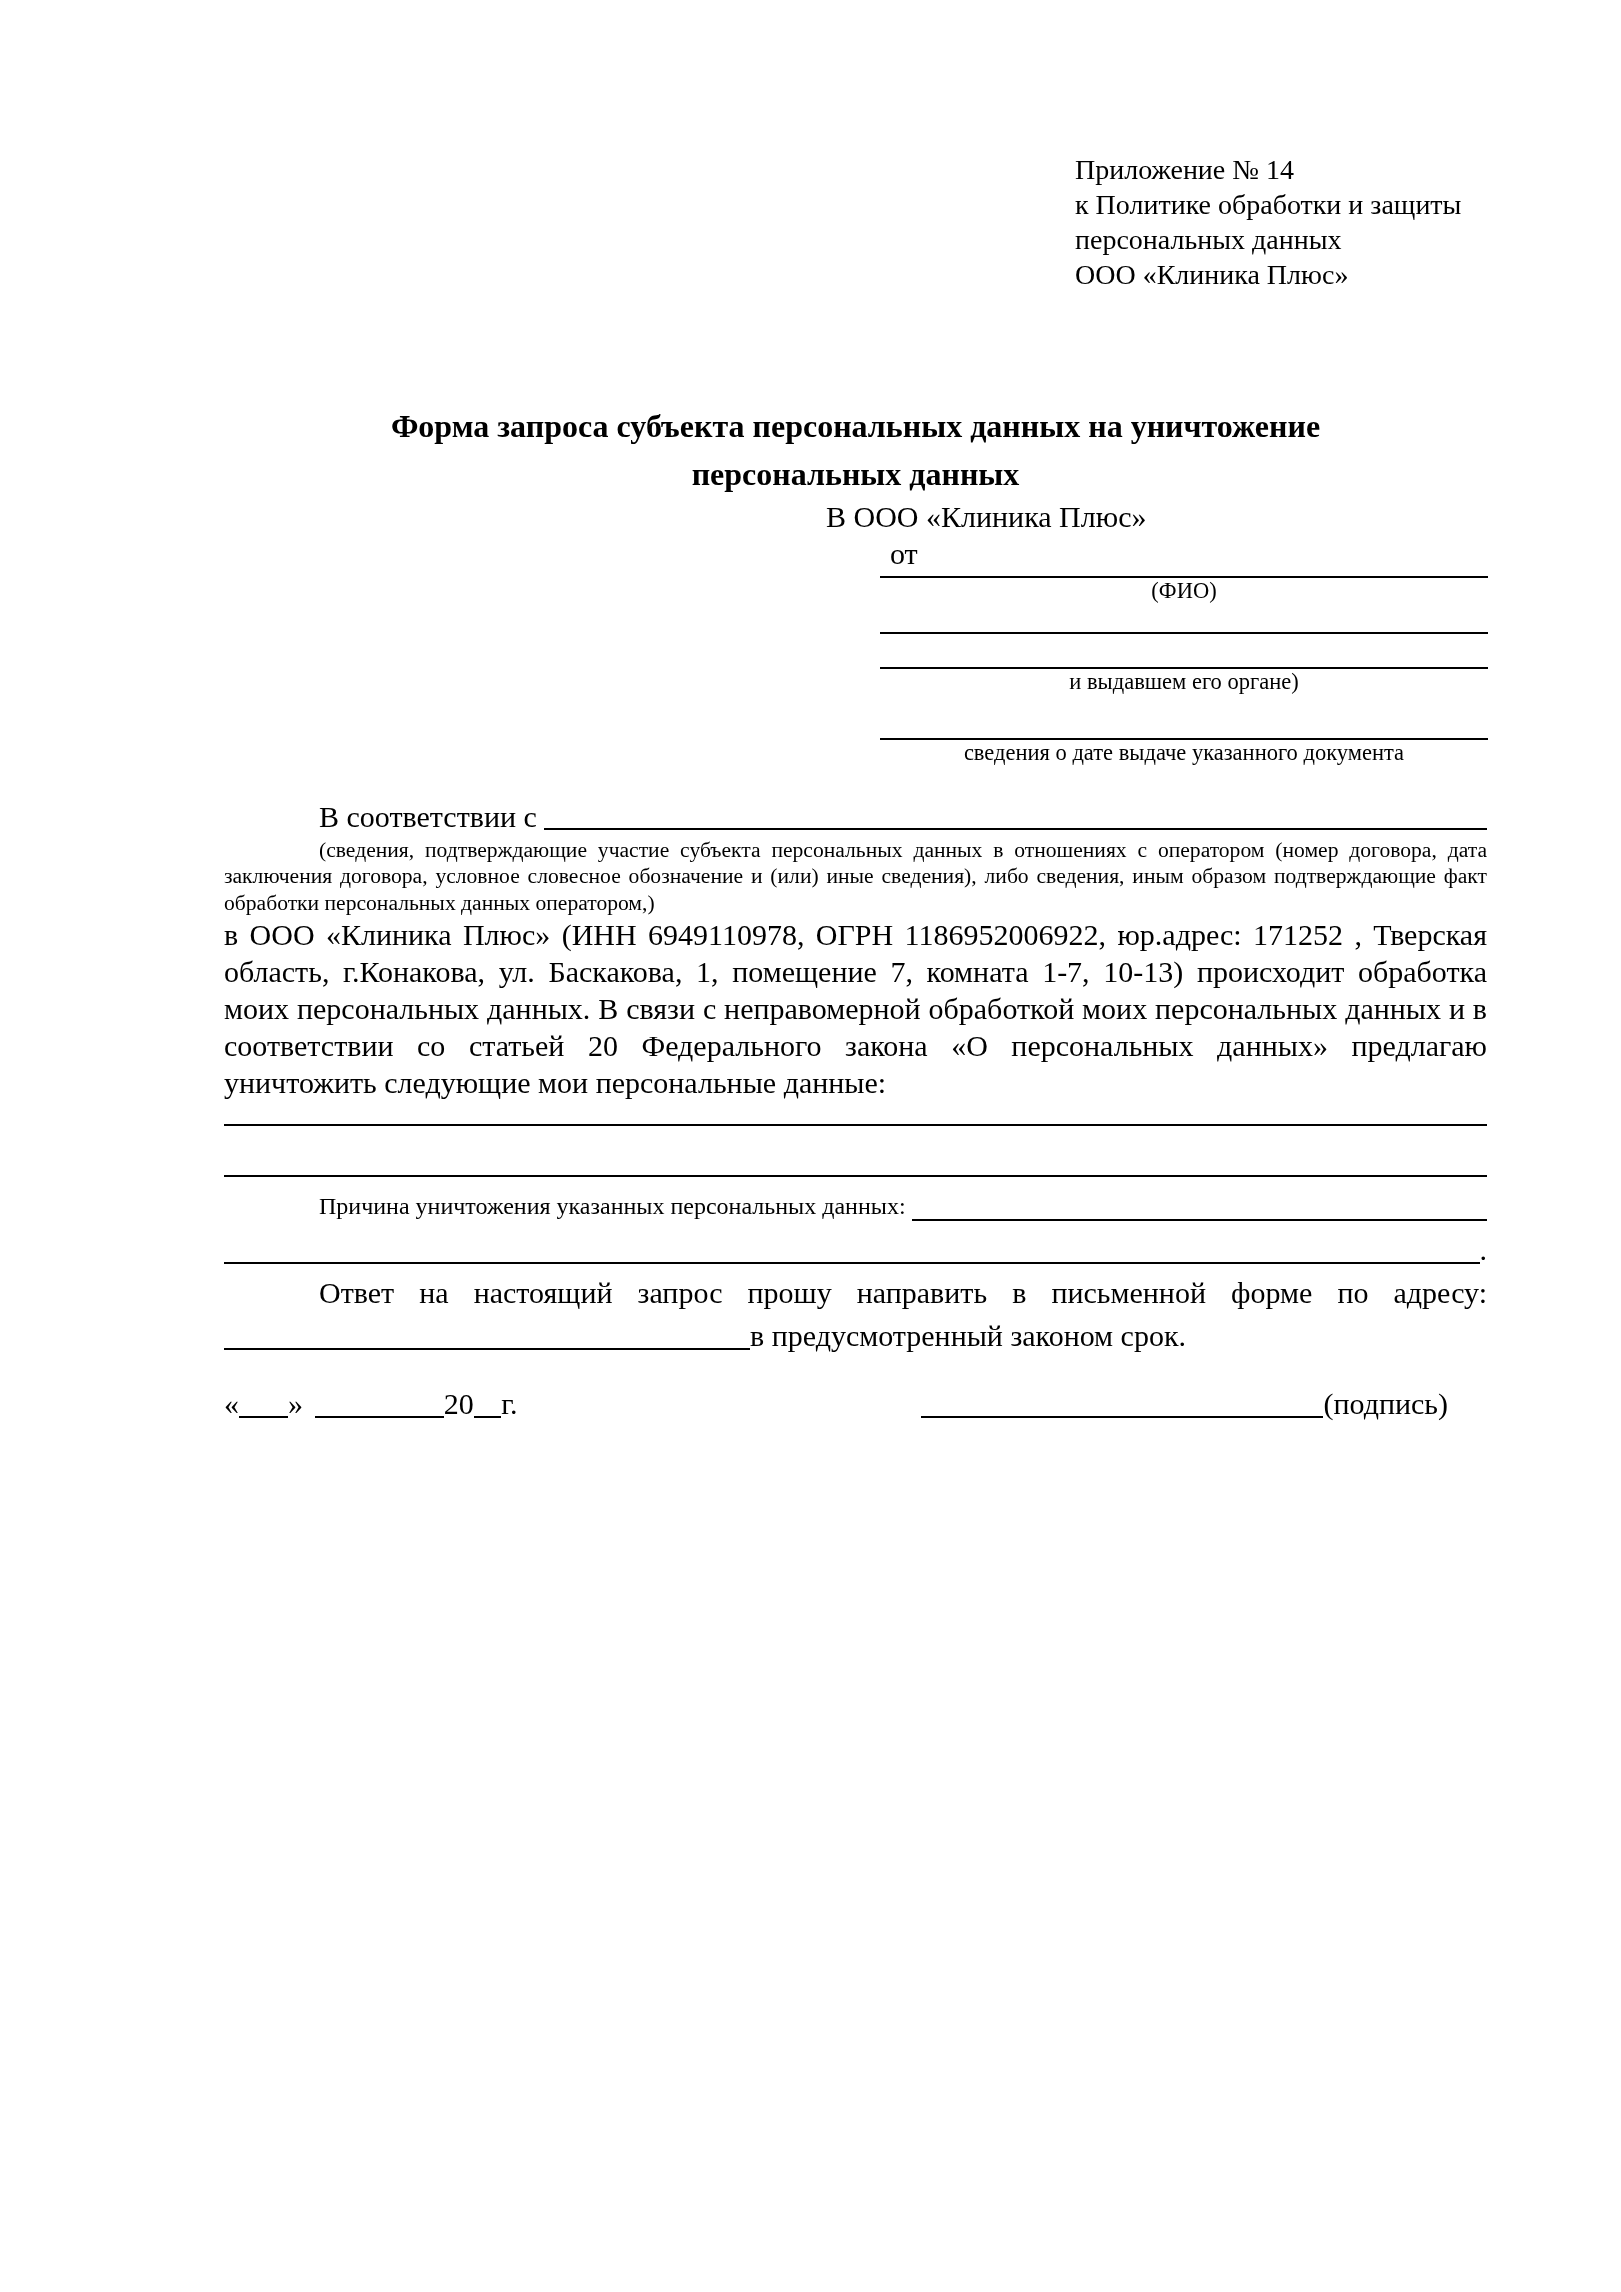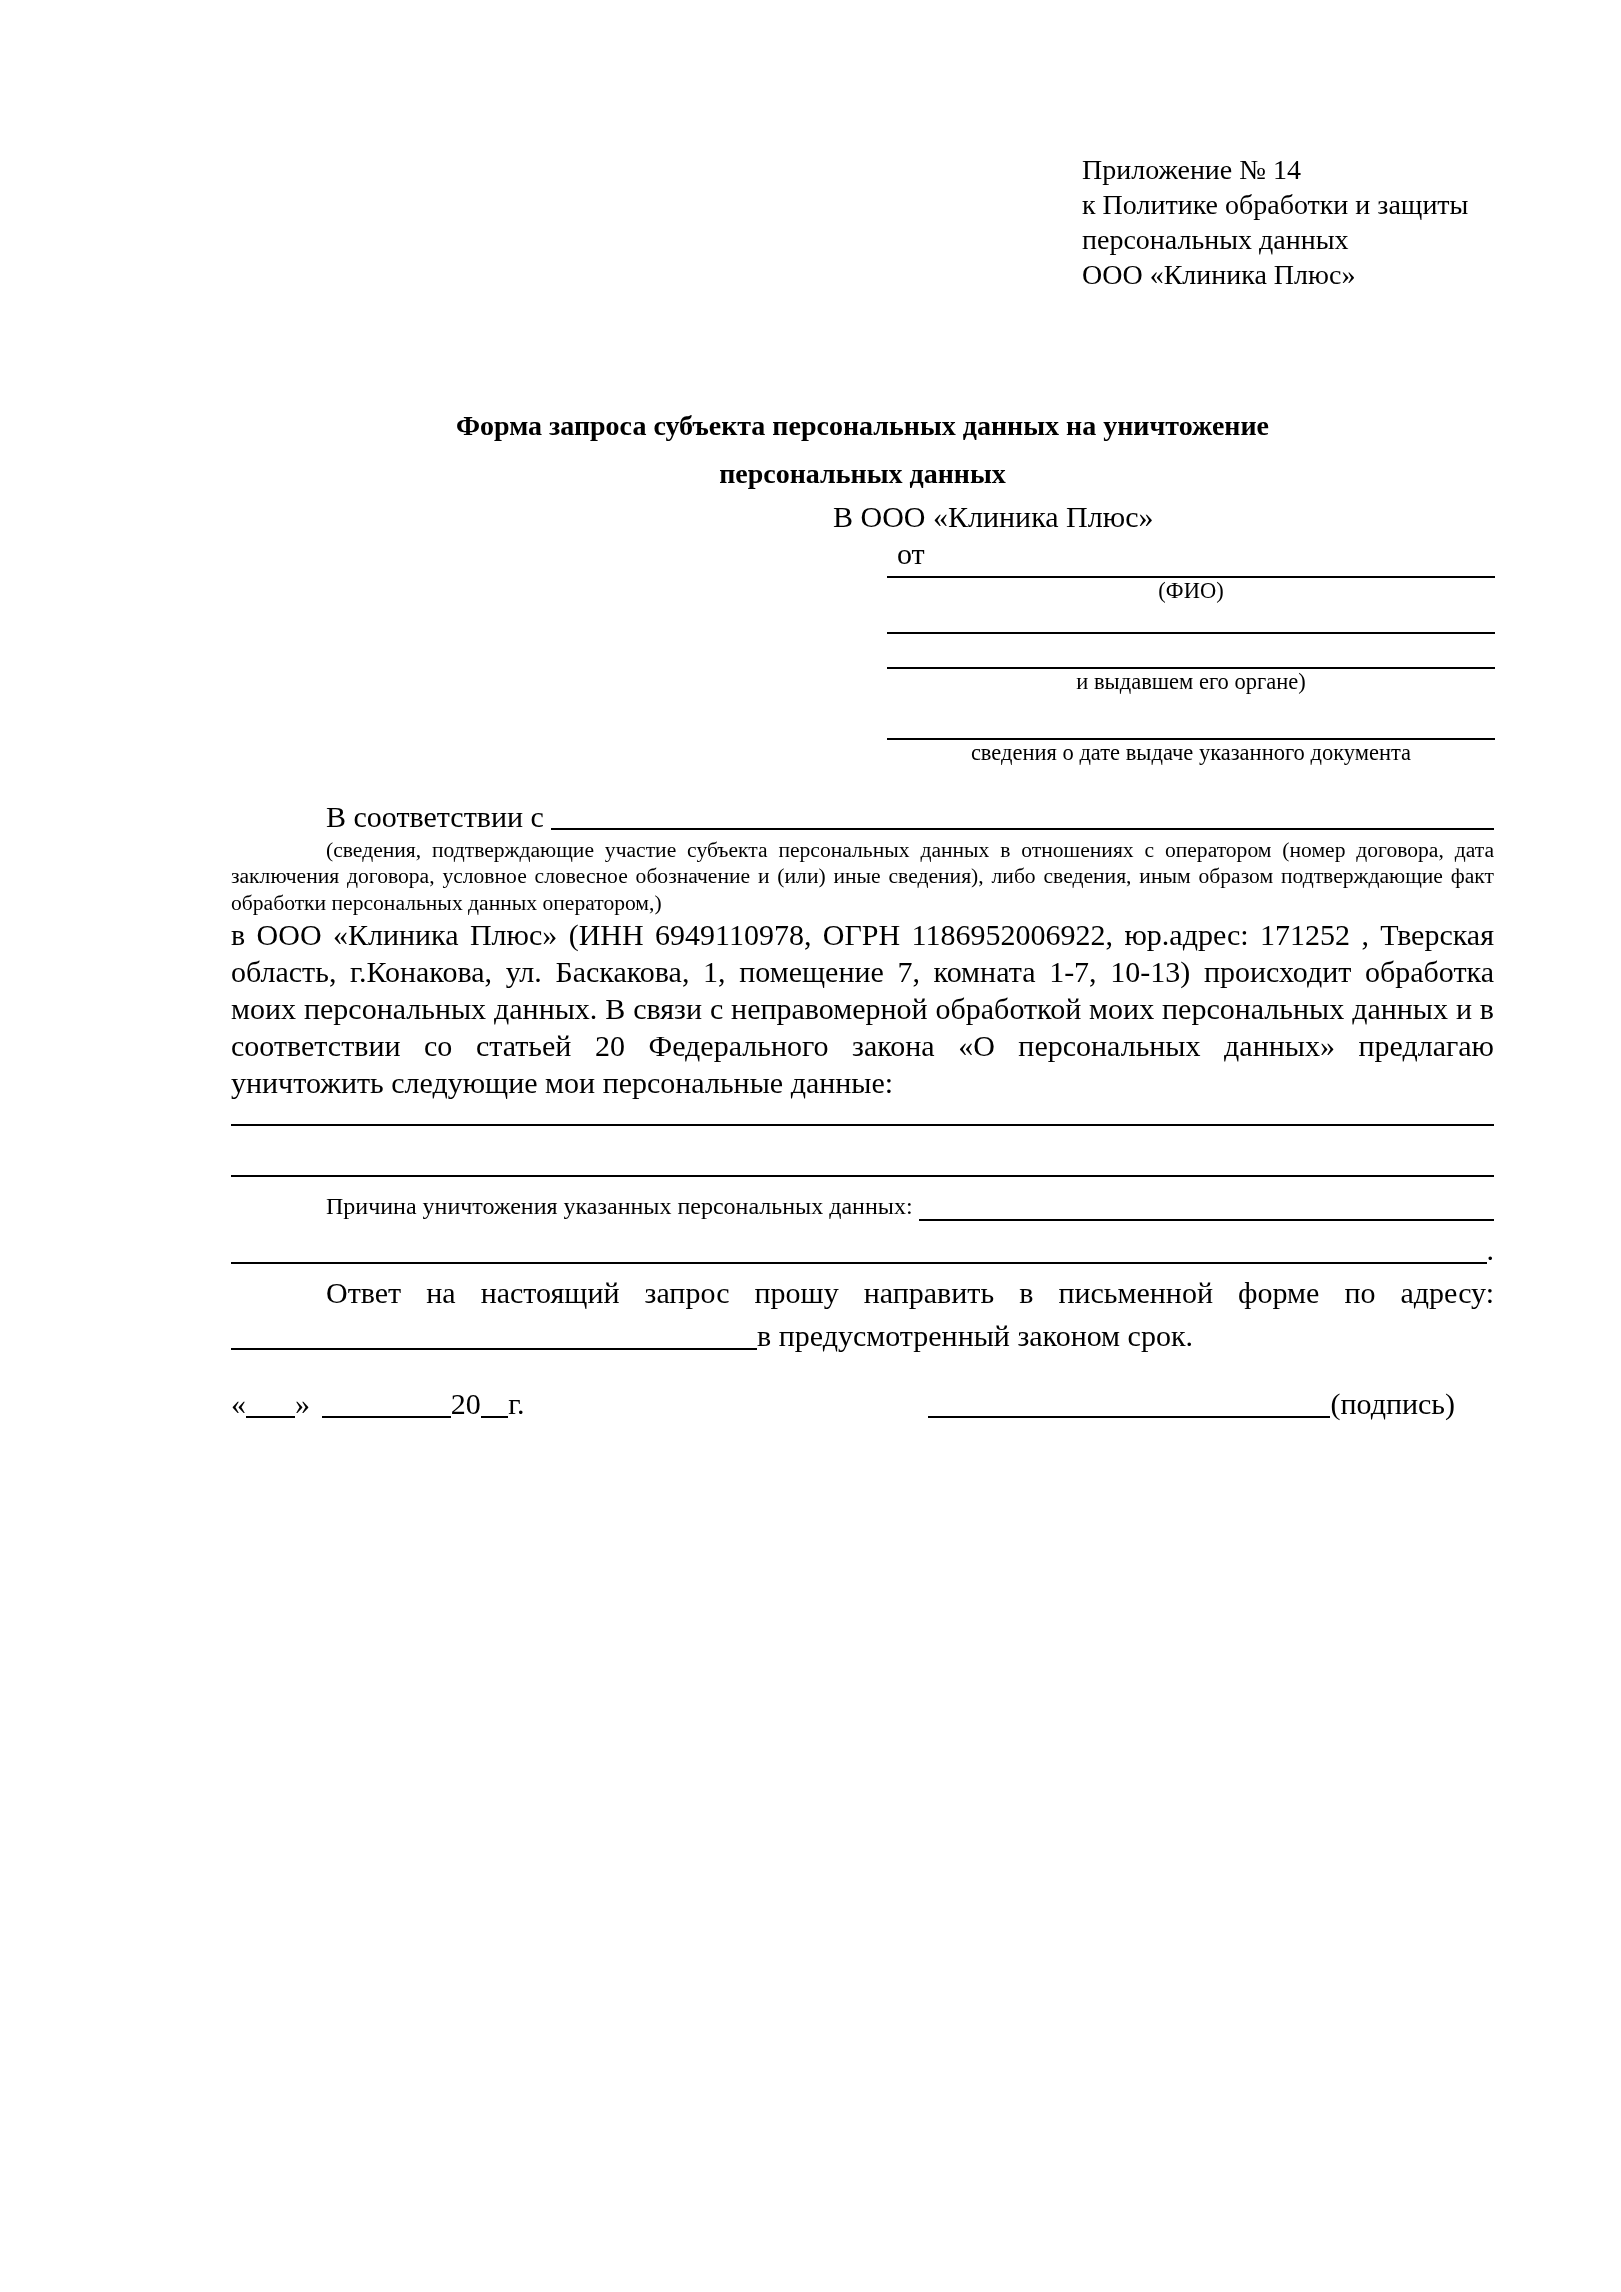--- a/index.html
+++ b/index.html
@@ -8,40 +8,40 @@
     position: relative;
     width: 1621px;
     height: 2293px;
     background: #ffffff;
     color: #000000;
     font-family: "Liberation Serif", "DejaVu Serif", serif;
     overflow: hidden;
   }
   .content {
     position: absolute;
-    left: 231px;
+    left: 224px;
     top: 0;
     width: 1263px;
   }
 
   
   .doc-header {
     margin-top: 152px;
     margin-left: 851px;
     font-size: 28px;
     line-height: 35px;
     white-space: nowrap;
   }
 
   
   .doc-title {
     margin-top: 110px;
     text-align: center;
     font-weight: 700;
-    font-size: 28px;
+    font-size: 32px;
     line-height: 48px;
   }
 
   .addressee { margin-left: 602px; font-size: 30px; line-height: 37px; }
   .from-label { margin-left: 666px; font-size: 30px; line-height: 37px; }
 
   
   .fields { width: 608px; margin-left: 656px; }
   .field-line { border-bottom: 2.9px solid #000; }
   .fl-1 { height: 3.9px; }

